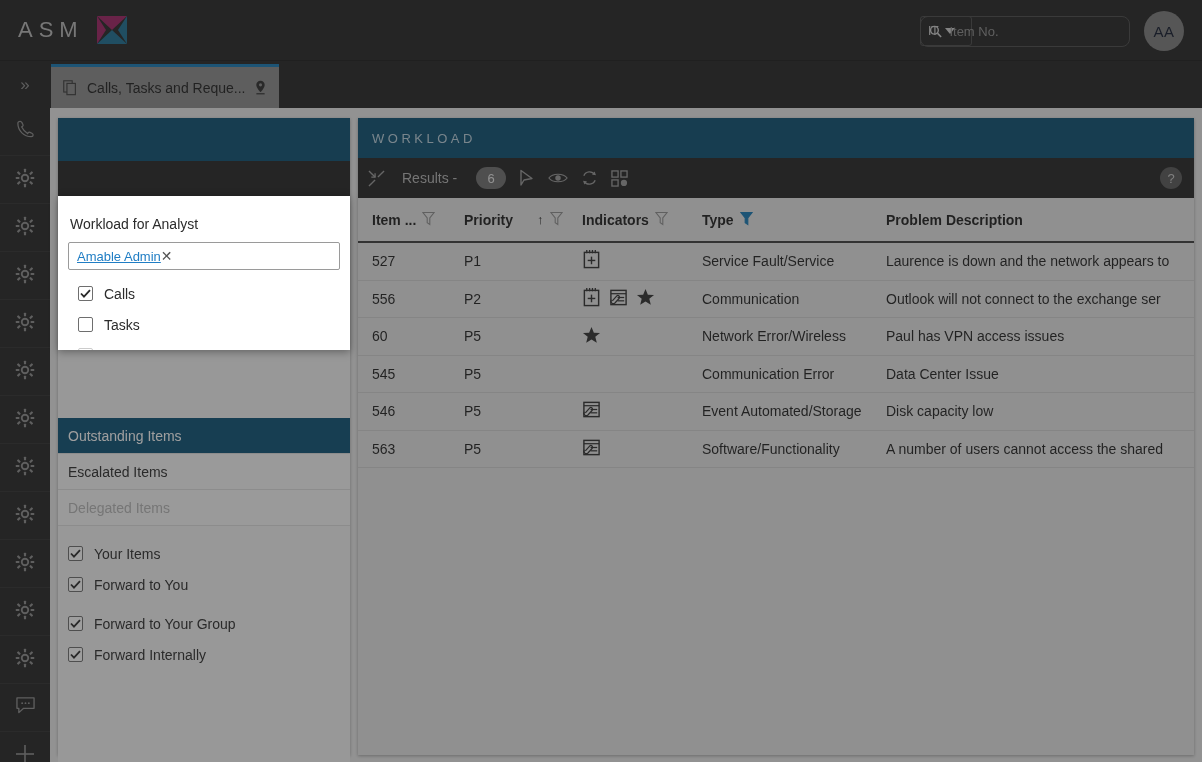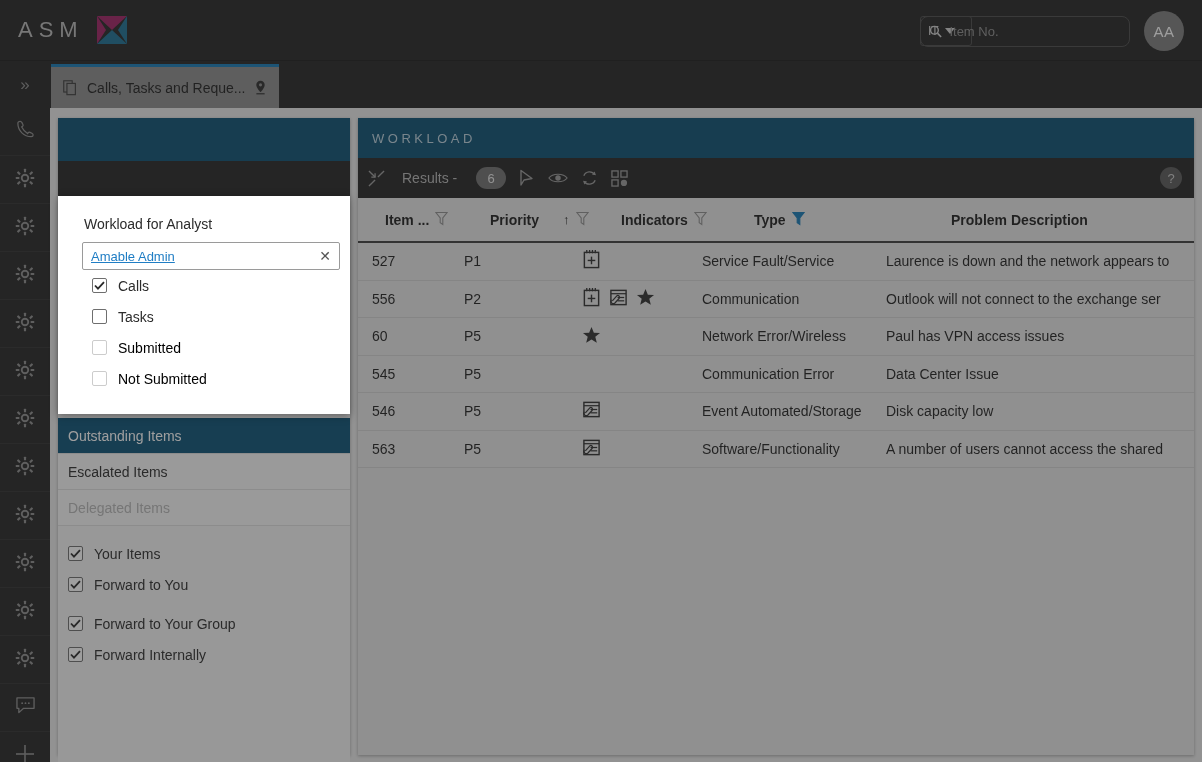--- a/index.html
+++ b/index.html
@@ -47,21 +47,21 @@
   }
   .searchbox input {
     background: transparent; border: 0; outline: none;
     color: #cfcfcf; font-size: 13px; width: 100%;
     font-family: "Liberation Sans", sans-serif;
   }
   .searchbox input::placeholder { color: #8d8d8d; }
   .avatar {
     position: absolute; right: 18px; top: 11px;
     width: 40px; height: 40px; border-radius: 50%;
-    background: #7c7c7c; color: #ffffff;
+    background: #7c7c7c; color: #0f172a;
     display: flex; align-items: center; justify-content: center;
     font-size: 15px; letter-spacing: 0.5px;
   }
 
   
   .tabrow {
     position: absolute; left: 0; top: 61px; width: 1202px; height: 47px;
     background: #232323;
   }
   .expand-btn {
@@ -160,21 +160,21 @@
     display: flex; align-items: center; justify-content: center;
   }
 
   
   .grid { width: 100%; background: #e6e6e6; }
   .grid-head {
     display: flex; align-items: center; height: 45px;
     border-bottom: 2px solid #3d3d3d; padding-left: 14px;
     background: #e6e6e6;
   }
-  .th { font-size: 14px; font-weight: bold; color: #1c1c1c; display: flex; align-items: center; gap: 6px; margin-left: 13px; }
+  .th { font-size: 14px; font-weight: bold; color: #1c1c1c; display: flex; align-items: center; gap: 6px; }
   .th .fil { flex: 0 0 auto; }
   .c-item { width: 92px; }
   .c-pri  { width: 118px; }
   .c-ind  { width: 120px; }
   .c-type { width: 184px; }
   .c-desc { flex: 1; }
 
   .row {
     display: flex; align-items: center; height: 37.5px;
     border-bottom: 1px solid #d2d2d2; padding-left: 14px;
@@ -185,30 +185,30 @@
 
   
   .overlay {
     position: absolute; left: 0; top: 0; width: 1202px; height: 762px;
     background: rgba(40,40,40,0.45); z-index: 40; pointer-events: none;
   }
 
   
   .popup {
     position: absolute; left: 58px; top: 196px;
-    width: 292px; height: 218px;
+    width: 292px; height: 154px;
     background: #ffffff; z-index: 50;
     box-shadow: 0 2px 8px rgba(0,0,0,.35);
-    overflow: hidden; padding: 10px 10px 0 24px;
+    overflow: hidden; padding: 10px 10px 0 10px;
   }
   .popup-title { font-size: 14px; color: #2b2b2b; margin: 10px 0 10px 2px; }
   .combo {
     height: 28px; border: 1px solid #9a9a9a; border-radius: 2px;
-    display: flex; align-items: center; justify-content: space-between;
-    padding: 0 8px; margin-bottom: 0; background: #fff;
+    display: flex; align-items: center; 
+    padding: 0 8px; margin-bottom: 8px; background: #fff;
   }
   .combo-val {
     color: #1f7dc4; font-size: 13px; text-decoration: underline;
   }
   .combo-x { color: #555; font-size: 14px; }
 </style>
 </head>
 <body>
 
 <div id="app">

